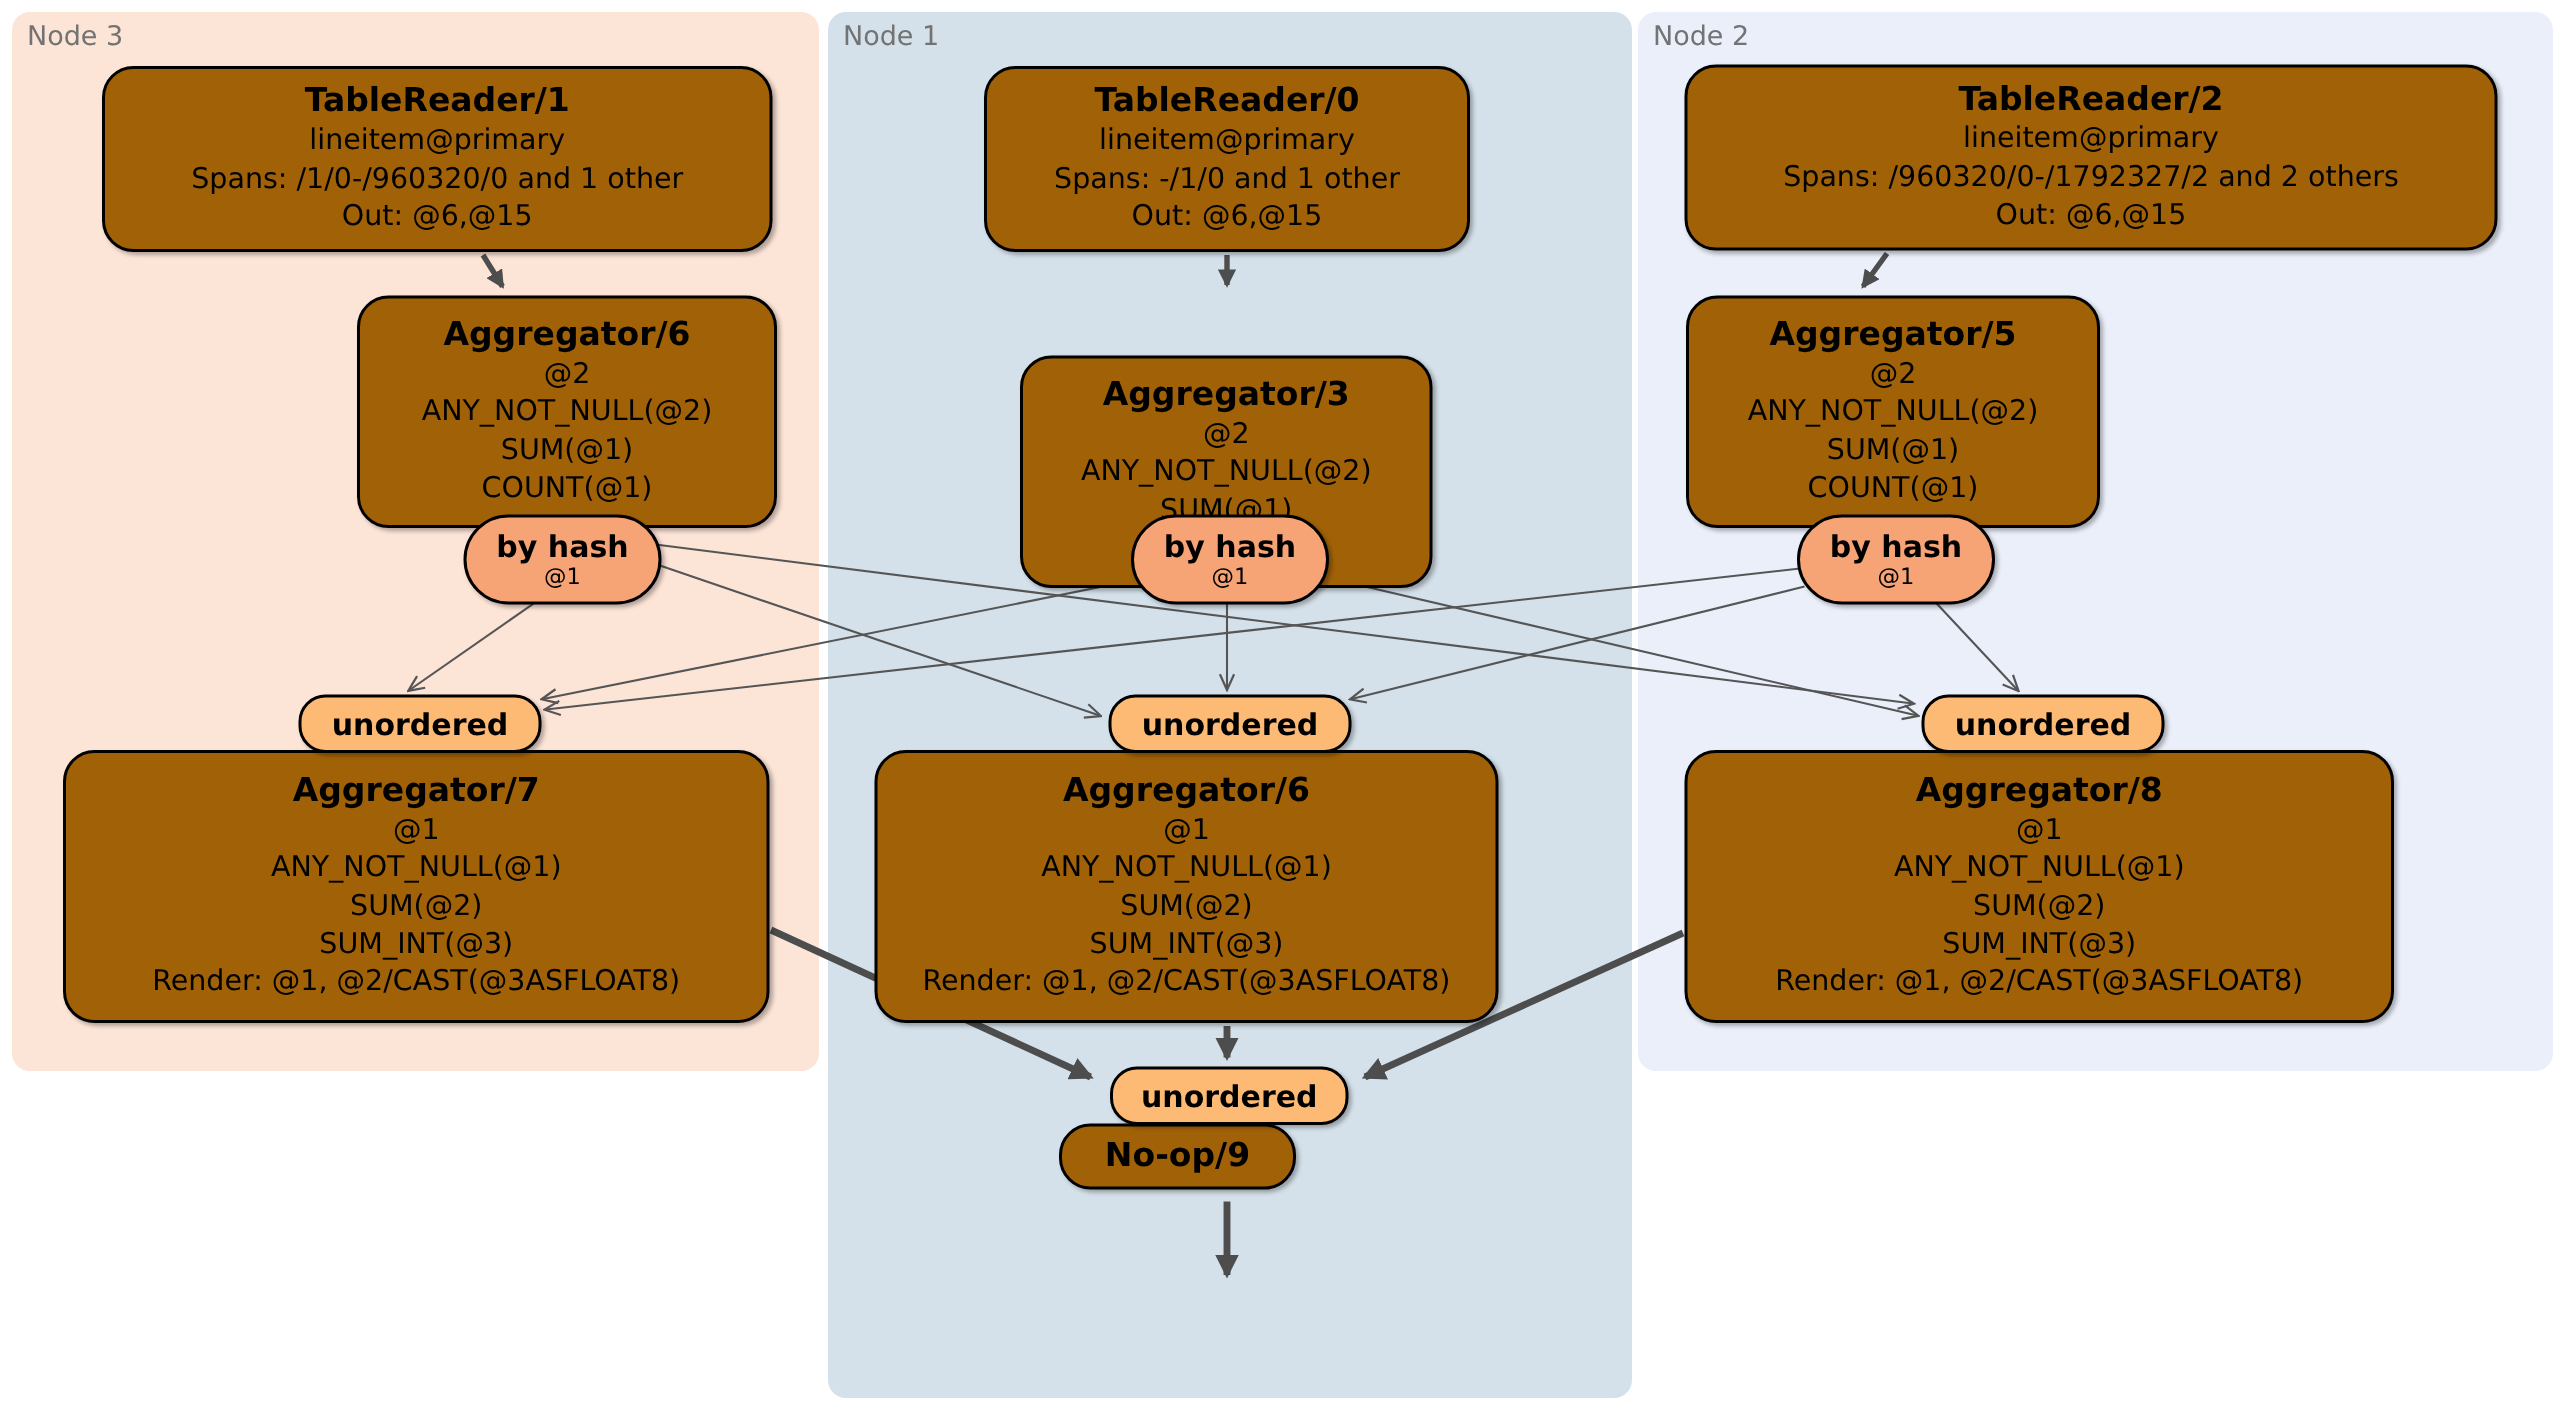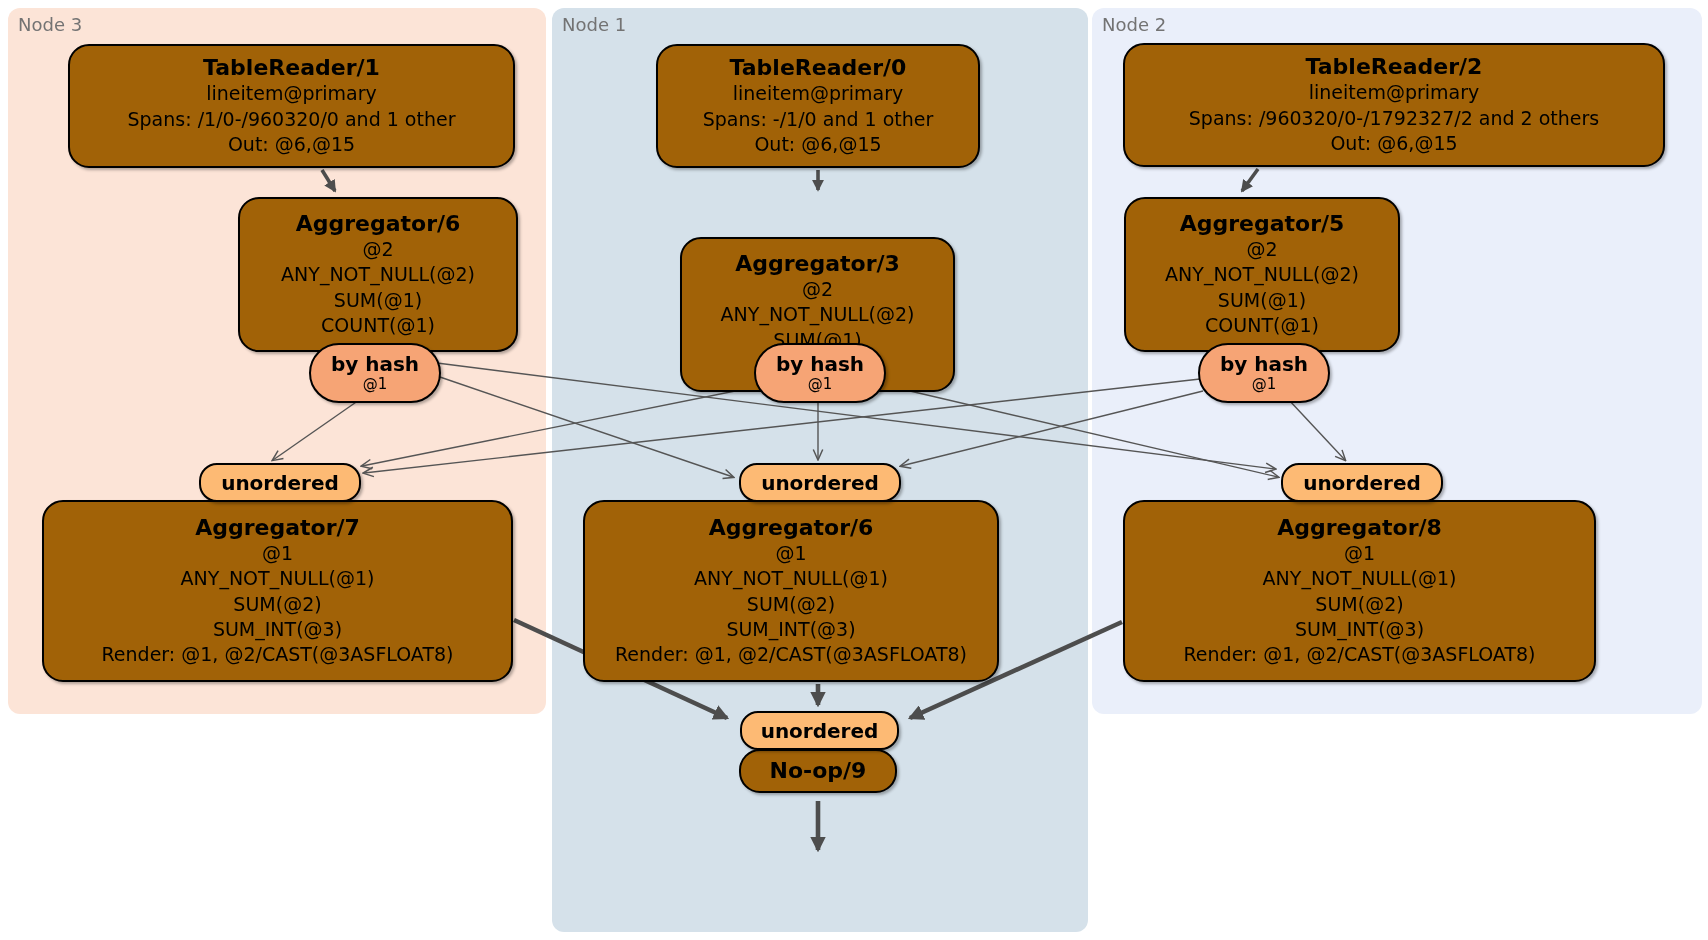--- a/index.html
+++ b/index.html
@@ -155,21 +155,21 @@
     <div class="proc-line">ANY_NOT_NULL(@1)</div>
     <div class="proc-line">SUM(@2)</div>
     <div class="proc-line">SUM_INT(@3)</div>
     <div class="proc-line">Render: @1, @2/CAST(@3ASFLOAT8)</div>
   </div>
 
   <div class="stream" style="left:740px;top:711px;width:155px;">
     <div class="stream-label">unordered</div>
   </div>
 
-  <div class="proc" style="left:739px;top:749px;width:158px;height:38px;">
+  <div class="proc" style="left:706px;top:749px;width:158px;height:38px;">
     <div class="proc-title">No-op/9</div>
   </div>
 
 
   <div class="proc" style="left:1123px;top:43px;width:542px;height:124px;">
     <div class="proc-title">TableReader/2</div>
     <div class="proc-line">lineitem@primary</div>
     <div class="proc-line">Spans: /960320/0-/1792327/2 and 2 others</div>
     <div class="proc-line">Out: @6,@15</div>
   </div>

